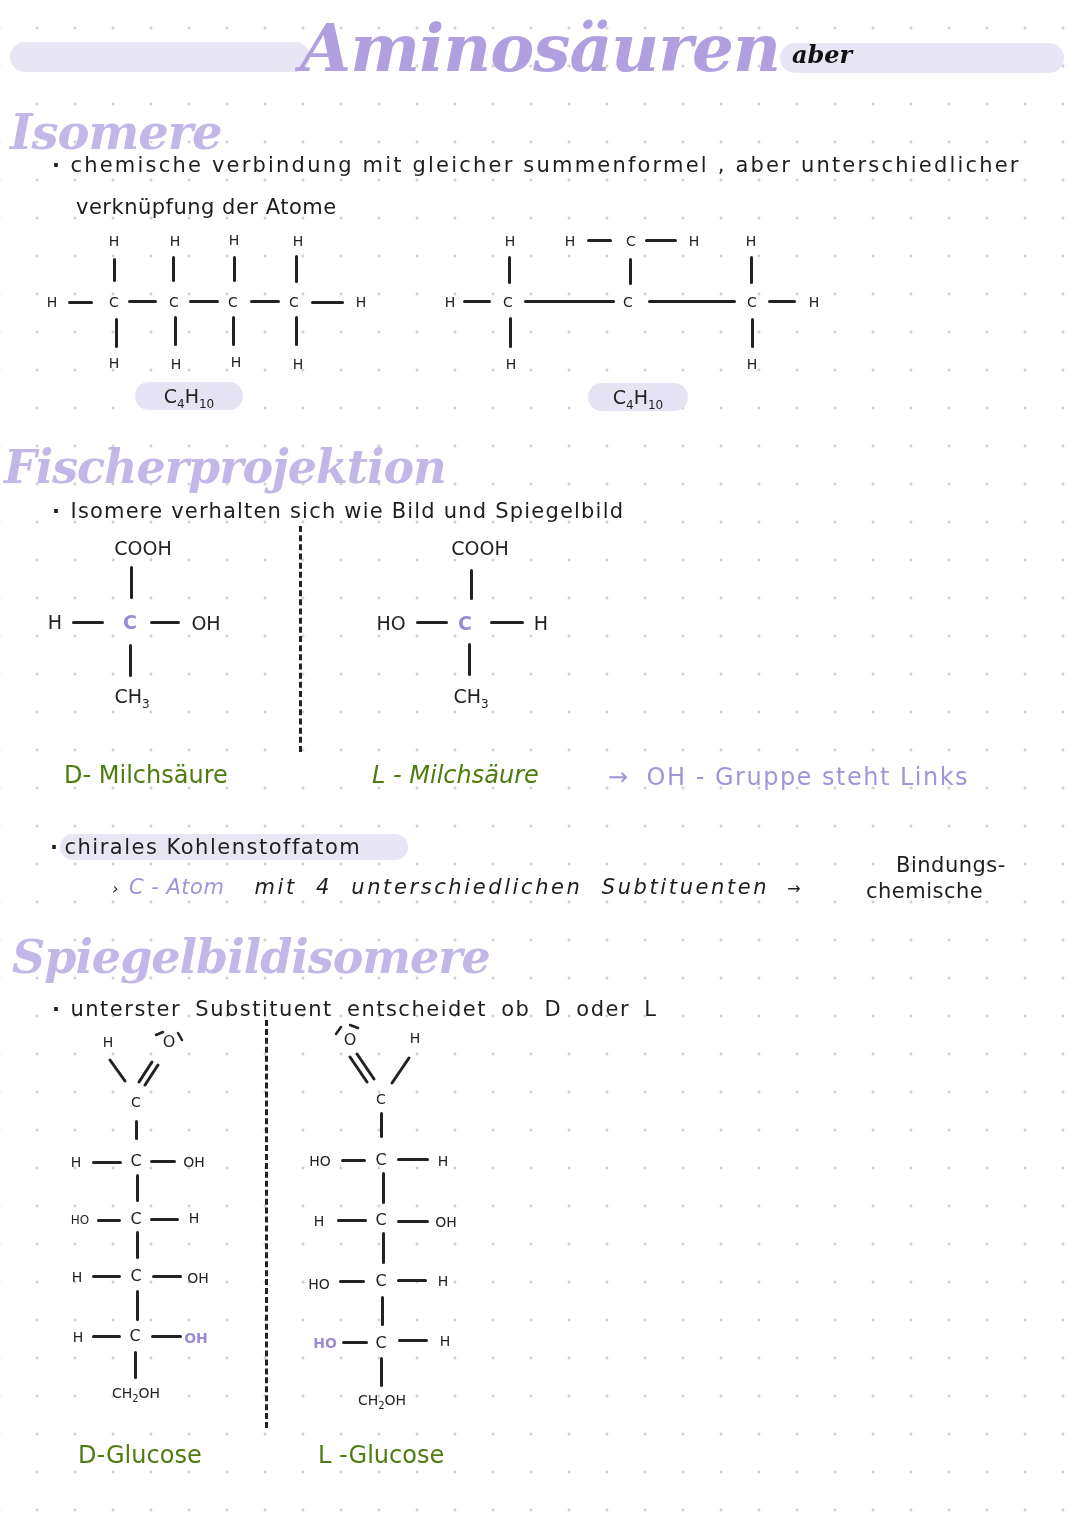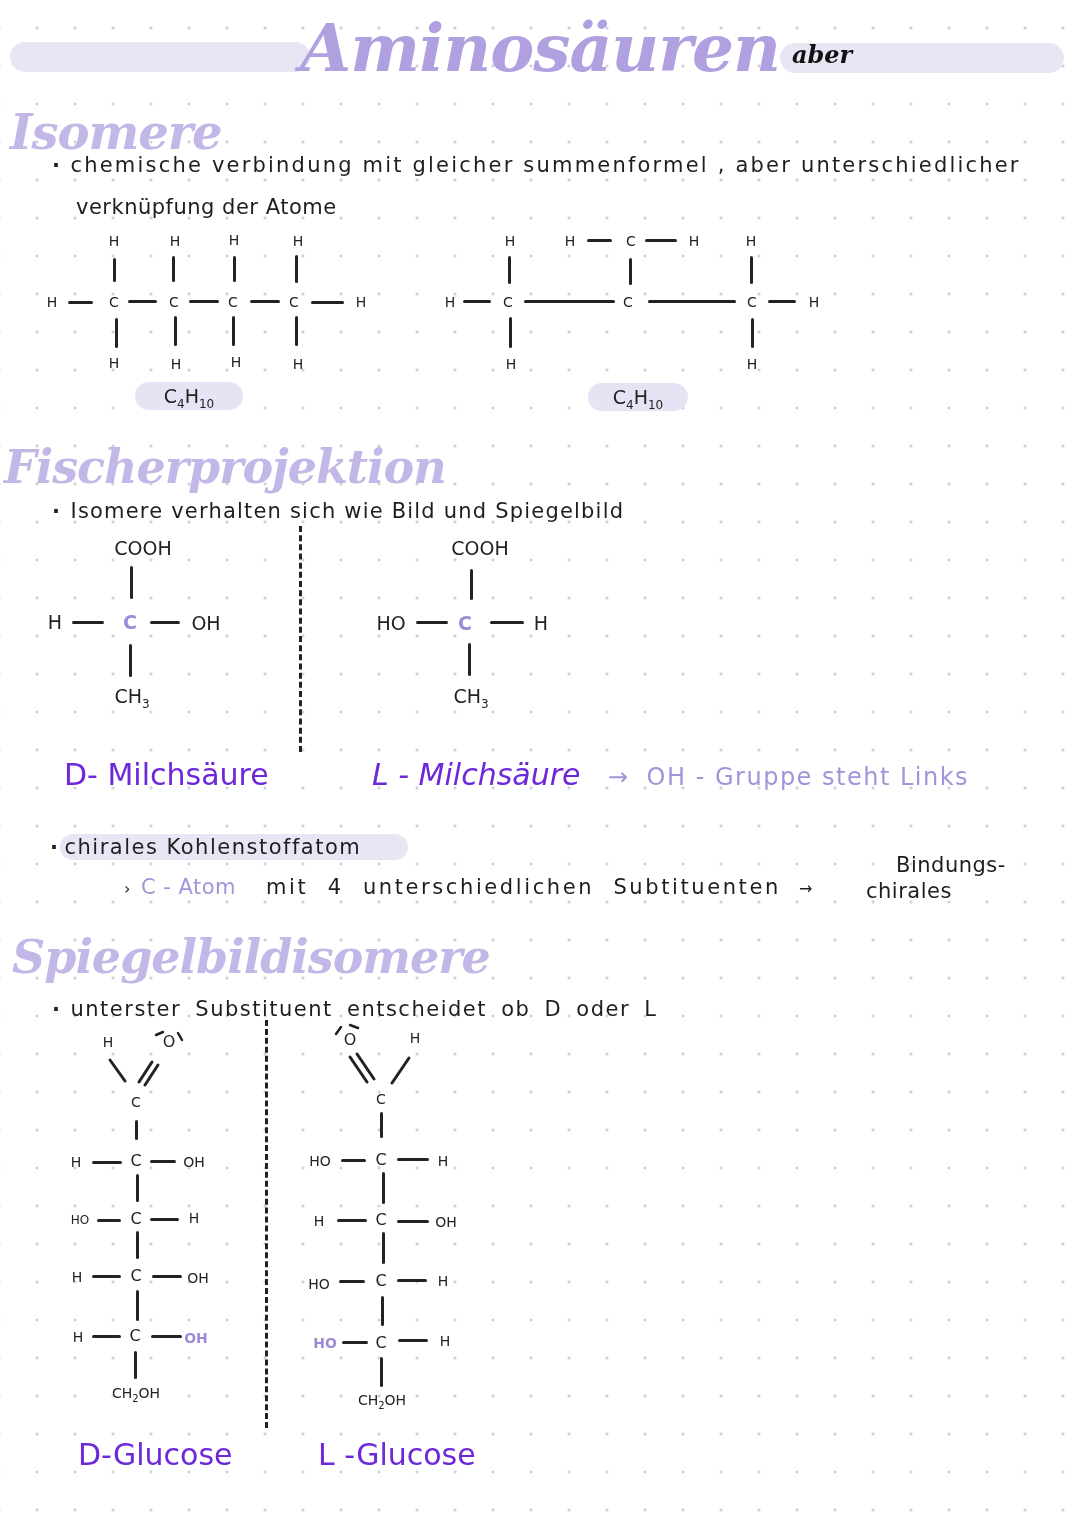--- a/index.html
+++ b/index.html
@@ -44,22 +44,22 @@
   .vb { position: absolute; width: 3px; background: #222; border-radius: 2px; }
   .dash { position: absolute; width: 0; border-left: 3px dashed #222; }
   .formula-pill {
     position: absolute; background: #e6e4f4; border-radius: 14px; height: 28px;
     font-family: "DejaVu Sans", sans-serif; font-size: 19px; color: #222;
     text-align: center; line-height: 28px;
   }
   .formula-pill sub { font-size: 12px; }
   .hl-pill { position: absolute; background: #e8e6f4; border-radius: 14px; height: 26px; }
   .label-big {
-    position: absolute; font-family: "DejaVu Sans", sans-serif; font-size: 30px;
-    color: #6d28d9; white-space: nowrap; line-height: 30px;
+    position: absolute; font-family: "DejaVu Sans", sans-serif; font-size: 24px;
+    color: #4d7c0f; white-space: nowrap; line-height: 30px;
   }
   svg.bonds { position: absolute; left: 0; top: 0; pointer-events: none; }
 </style>
 </head>
 <body>
 
 <div class="title-pill" style="left:10px; top:42px; width:300px;"></div>
 <div class="title-pill" style="left:780px; top:43px; width:284px;"></div>
 <div class="title">Aminosäuren</div>
 <div class="subtitle">aber</div>
@@ -176,25 +176,25 @@
 </div>
 
 <div class="text lav" style="left:608px; top:764px; font-size:24px;">
   <span style="margin-right:18px;">→</span><span style="letter-spacing:1.5px;">OH - Gruppe steht Links</span>
 </div>
 
 <div class="hl-pill" style="left:60px; top:834px; width:348px;"></div>
 <div class="text" style="left:50px; top:834px;">
   <span class="bullet" style="margin-right:6px;">·</span><span style="letter-spacing:1.5px;">chirales Kohlenstoffatom</span>
 </div>
-<div class="text" style="left:124px; top:874px;">
+<div class="text" style="left:112px; top:874px;font-style:italic;">
   <span style="margin-right:10px; font-size:16px;">›</span><span class="lav" style="margin-right:30px;">C - Atom</span><span style="letter-spacing:2.6px; word-spacing:10px;">mit 4 unterschiedlichen Subtituenten</span><span style="margin-left:18px; font-size:16px;">→</span>
 </div>
 <div class="text" style="left:896px; top:852px;">Bindungs-</div>
-<div class="text" style="left:866px; top:878px;">chirales</div>
+<div class="text" style="left:866px; top:878px;">chemische</div>
 
 <div class="heading" style="left:12px; top:934px; font-size:46px;">Spiegelbildisomere</div>
 <div class="text" style="left:52px; top:996px;">
   <span class="bullet">·</span><span style="letter-spacing:1.5px; word-spacing:6px;">unterster Substituent entscheidet ob D oder L</span>
 </div>
 
 <div class="dash" style="left:265px; top:1020px; height:408px;"></div>
 
 <svg class="bonds" width="1080" height="1528">
 

